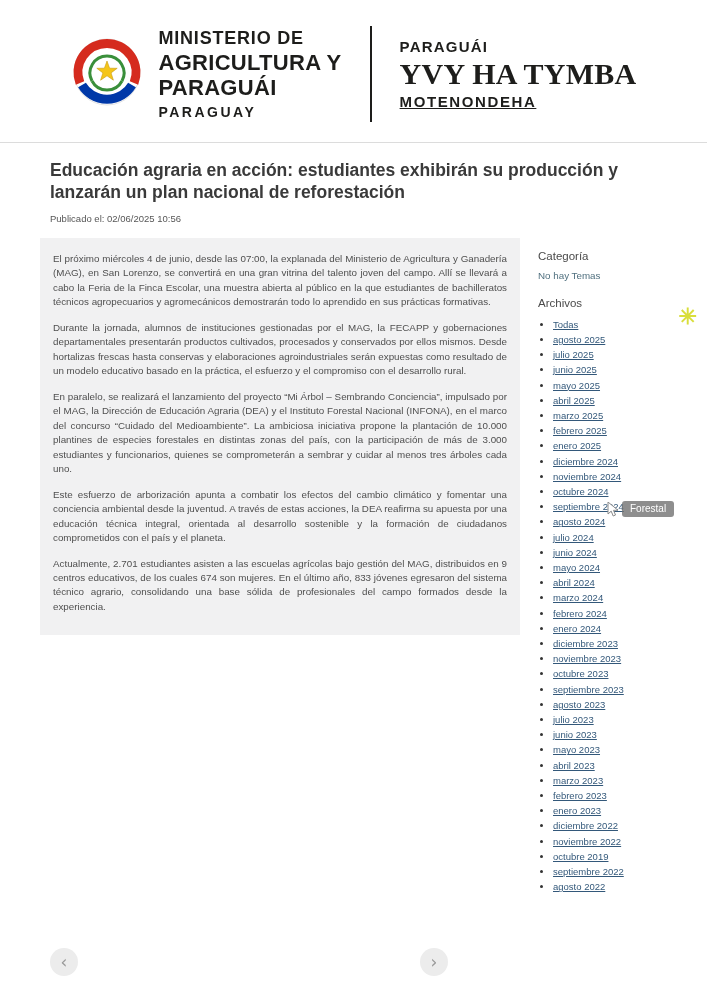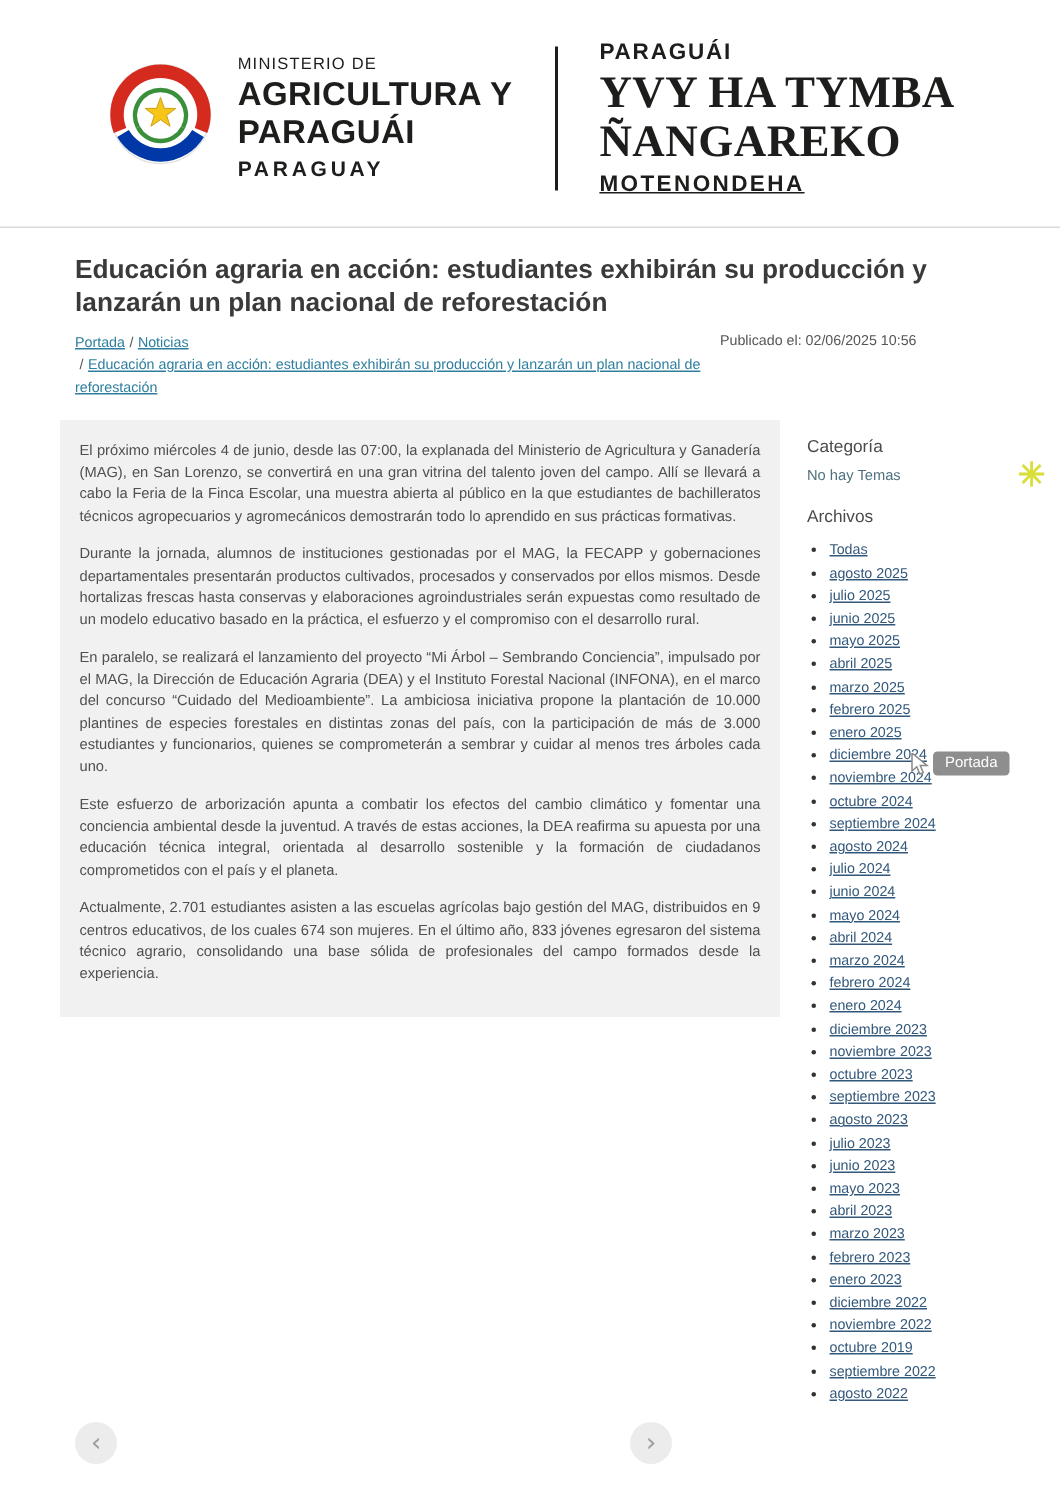--- a/index.html
+++ b/index.html
@@ -15,21 +15,21 @@
   
   .site-header {
     display: flex;
     align-items: center;
     justify-content: center;
     gap: 14px;
     padding: 26px 30px 20px 30px;
   }
   .logo-box { flex: 0 0 auto; }
   .ministry-block { color: #1d1d1b; }
-  .ministry-line1 { font-size: 11px; font-weight: normal; letter-spacing: 0.8px; margin-bottom: 2px; }
+  .ministry-line1 { font-size: 18px; font-weight: bold; letter-spacing: 0.8px; margin-bottom: 2px; }
   .ministry-big {
     font-family: Liberation Sans, sans-serif;
     font-size: 22px; font-weight: bold; line-height: 1.12; letter-spacing: 0.3px;
   }
   .ministry-line4 { font-size: 14px; font-weight: bold; letter-spacing: 2.5px; margin-top: 3px; }
   .header-vr {
     width: 2px; height: 96px; background: #1d1d1b;
     margin: 0 14px; flex: 0 0 auto;
   }
   .guarani-block { color: #1d1d1b; }
@@ -120,35 +120,30 @@
     <div class="ministry-big">AGRICULTURA Y</div>
     <div class="ministry-big">PARAGUÁI</div>
     <div class="ministry-line4">PARAGUAY</div>
   </div>
 
   <div class="header-vr"></div>
 
   <div class="guarani-block">
     <div class="guarani-line1">PARAGUÁI</div>
     <div class="guarani-big">YVY HA TYMBA</div>
-    <div class="guarani-big">ÑANGAREKO</div>
     <div class="guarani-line4">MOTENONDEHA</div>
   </div>
 </header>
 
 <hr class="header-divider">
 
 <main class="main-wrap">
   <h1 class="article-title">Educación agraria en acción: estudiantes exhibirán su producción y lanzarán un plan nacional de reforestación</h1>
 
   <div class="meta-row">
-    <div class="breadcrumb">
-      <a href="#">Portada</a><span class="crumb-sep">/</span><a href="#">Noticias</a><br>
-      <span class="crumb-sep">/</span><span class="crumb-current">Educación agraria en acción: estudiantes exhibirán su producción y lanzarán un plan nacional de reforestación</span>
-    </div>
     <div class="published">Publicado el: 02/06/2025 10:56</div>
   </div>
 
   <div class="columns">
     <article class="article-panel">
 
     <p class="para">El próximo miércoles 4 de junio, desde las 07:00, la explanada del Ministerio de Agricultura y Ganadería (MAG), en San Lorenzo, se convertirá en una gran vitrina del talento joven del campo. Allí se llevará a cabo la Feria de la Finca Escolar, una muestra abierta al público en la que estudiantes de bachilleratos técnicos agropecuarios y agromecánicos demostrarán todo lo aprendido en sus prácticas formativas.</p>
         <p class="para">Durante la jornada, alumnos de instituciones gestionadas por el MAG, la FECAPP y gobernaciones departamentales presentarán productos cultivados, procesados y conservados por ellos mismos. Desde hortalizas frescas hasta conservas y elaboraciones agroindustriales serán expuestas como resultado de un modelo educativo basado en la práctica, el esfuerzo y el compromiso con el desarrollo rural.</p>
         <p class="para">En paralelo, se realizará el lanzamiento del proyecto “Mi Árbol – Sembrando Conciencia”, impulsado por el MAG, la Dirección de Educación Agraria (DEA) y el Instituto Forestal Nacional (INFONA), en el marco del concurso “Cuidado del Medioambiente”. La ambiciosa iniciativa propone la plantación de 10.000 plantines de especies forestales en distintas zonas del país, con la participación de más de 3.000 estudiantes y funcionarios, quienes se comprometerán a sembrar y cuidar al menos tres árboles cada uno.</p>
         <p class="para">Este esfuerzo de arborización apunta a combatir los efectos del cambio climático y fomentar una conciencia ambiental desde la juventud. A través de estas acciones, la DEA reafirma su apuesta por una educación técnica integral, orientada al desarrollo sostenible y la formación de ciudadanos comprometidos con el país y el planeta.</p>
@@ -203,17 +198,17 @@
     </aside>
   </div>
 </main>
 
 <button class="accessibility-widget">✳</button>
 
 <div class="hover-tooltip">
   <svg width="13" height="15" viewBox="0 0 13 15">
     <path d="M1,0 L1,12 L4.2,9.2 L6.2,14 L8.5,13 L6.5,8.3 L11,8.3 Z" fill="#ffffff" stroke="#8a8a8a" stroke-width="1"></path>
   </svg>
-  <span class="tooltip-bubble">Portada</span>
+  <span class="tooltip-bubble">Forestal</span>
 </div>
 
 <button class="carousel-btn carousel-prev">‹</button>
 <button class="carousel-btn carousel-next">›</button>
 
 </body></html>

